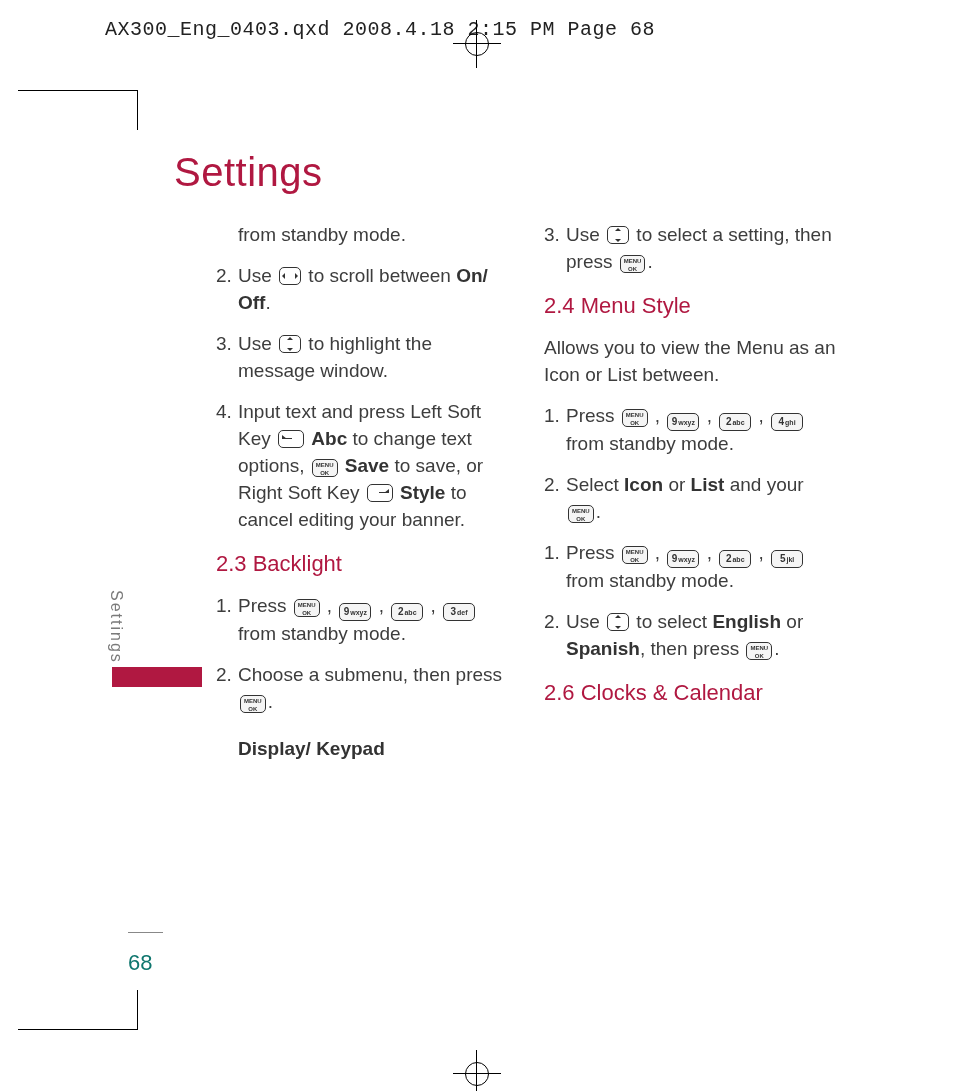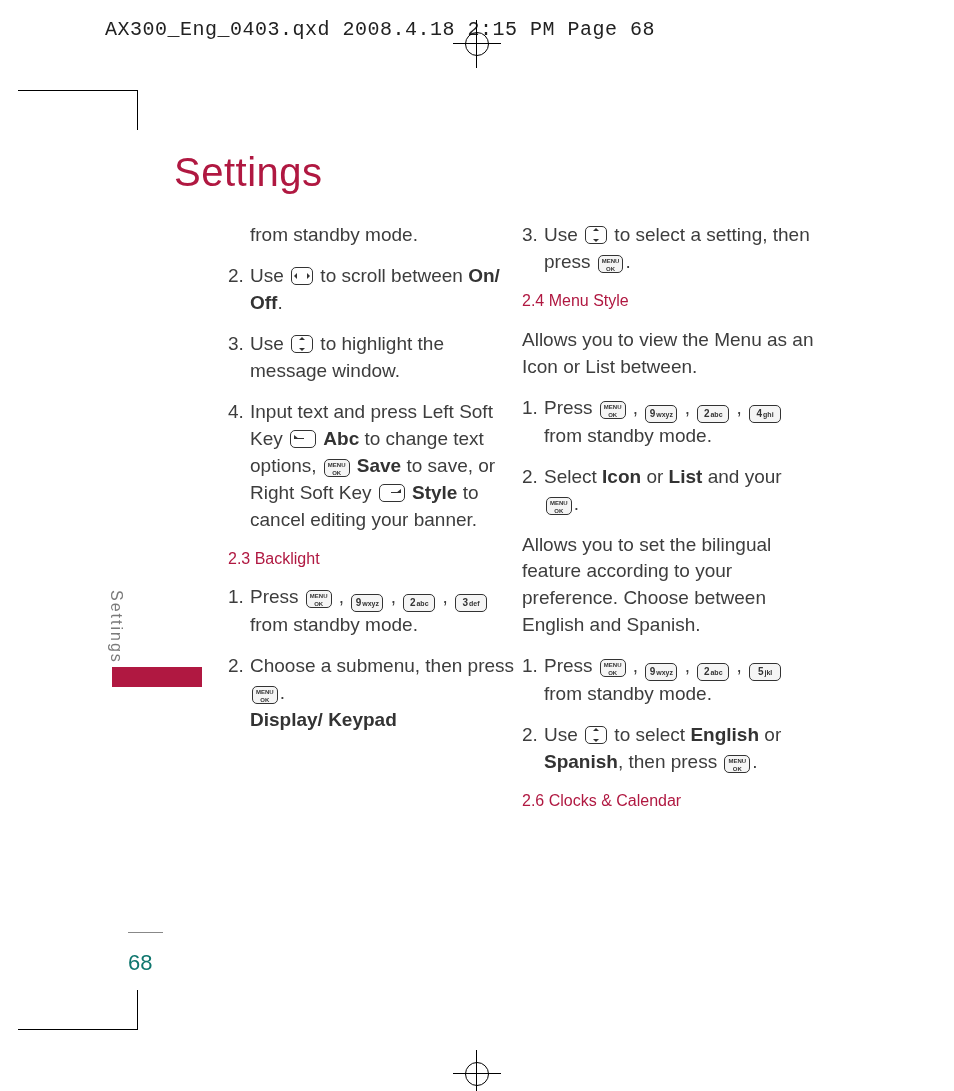--- a/index.html
+++ b/index.html
@@ -13,28 +13,28 @@
   .reg-mark::before, .reg-mark::after { content: ""; position: absolute; background: #000; }
   .reg-mark::before { left: 23px; top: 0; width: 1px; height: 48px; }
   .reg-mark::after  { top: 23px; left: 0; height: 1px; width: 48px; }
   .reg-top { left: 453px; top: 20px; }
   .reg-bot { left: 453px; top: 1050px; }
   .title { position: absolute; left: 174px; top: 150px; font-size: 40px; font-weight: 300; color: #b01841; letter-spacing: 0.5px; }
   .vtab  { position: absolute; left: 125px; top: 590px; transform: rotate(90deg); transform-origin: left top; font-size: 16px; color: #7a7a7a; letter-spacing: 2px; }
   .vtab-bar { position: absolute; left: 112px; top: 667px; width: 90px; height: 20px; background: #b01841; }
   .pgnum { position: absolute; left: 128px; top: 950px; font-size: 22px; color: #0f766e; }
   .hr-top { position: absolute; left: 128px; top: 932px; width: 35px; border-top: 1px solid #888; }
-  .cols { position: absolute; left: 228px; top: 222px; width: 622px; display: flex; }
+  .cols { position: absolute; left: 216px; top: 222px; width: 622px; display: flex; gap: 34px; }
   .col { width: 294px; font-size: 19px; line-height: 1.42; color: #3d3d3d; font-weight: 300; }
   .col p { margin-bottom: 14px; }
   .step { display: flex; margin-bottom: 14px; }
   .step .num { width: 22px; flex-shrink: 0; }
   .step .body { flex: 1; }
-  .sub { display: block; margin-top: 0; }
-  .h2 { color: #b01841; font-size: 16px; font-weight: 400; margin: 14px 0 12px; }
+  .sub { display: block; margin-top: 20px; }
+  .h2 { color: #b01841; font-size: 22px; font-weight: 400; margin: 14px 0 12px; }
   .bold { font-weight: 600; color: #333; }
   
   .key { display: inline-block; vertical-align: -3px; border: 1px solid #333; border-radius: 5px; background: #f5f5f5; height: 18px; line-height: 16px; font-size: 9px; font-weight: 600; color: #333; text-align: center; padding: 0 3px; min-width: 22px; font-family: Arial, sans-serif; position: relative; margin: 0 2px; }
   .key.ok { min-width: 24px; line-height: 8px; font-size: 6px; padding-top: 1px; }
   .key.ok span { display:block; }
   .key.num { min-width: 32px; }
   .key.num b { font-size: 10px; }
   .key.num i { font-style: normal; font-size: 7px; margin-left:1px; }
   .key.nav { min-width: 22px; position: relative; background: #fff; }
   .key.nav::before, .key.nav::after { content:""; position:absolute; left:50%; transform:translateX(-50%); width:0; height:0; border-left:3px solid transparent; border-right:3px solid transparent; }
@@ -141,21 +141,20 @@
       </div>
     </div>
 
     <div class="step">
       <div class="num">2.</div>
       <div class="body">
         <span>Select </span><span class="bold">Icon</span><span> or </span><span class="bold">List</span><span> and your </span><span class="key ok"><span>MENU</span><span>OK</span></span><span>.</span>
       </div>
     </div>
 
-    <p>Allows you to set the bilingual feature according to your preference. Choose between English and Spanish.</p>
 
     <div class="step">
       <div class="num">1.</div>
       <div class="body">
         <span>Press </span><span class="key ok"><span>MENU</span><span>OK</span></span> ,
         <span class="key num"><b>9</b><i>wxyz</i></span> ,
         <span class="key num"><b>2</b><i>abc</i></span> ,
         <span class="key num"><b>5</b><i>jkl</i></span>
         <span> from standby mode.</span>
       </div>

